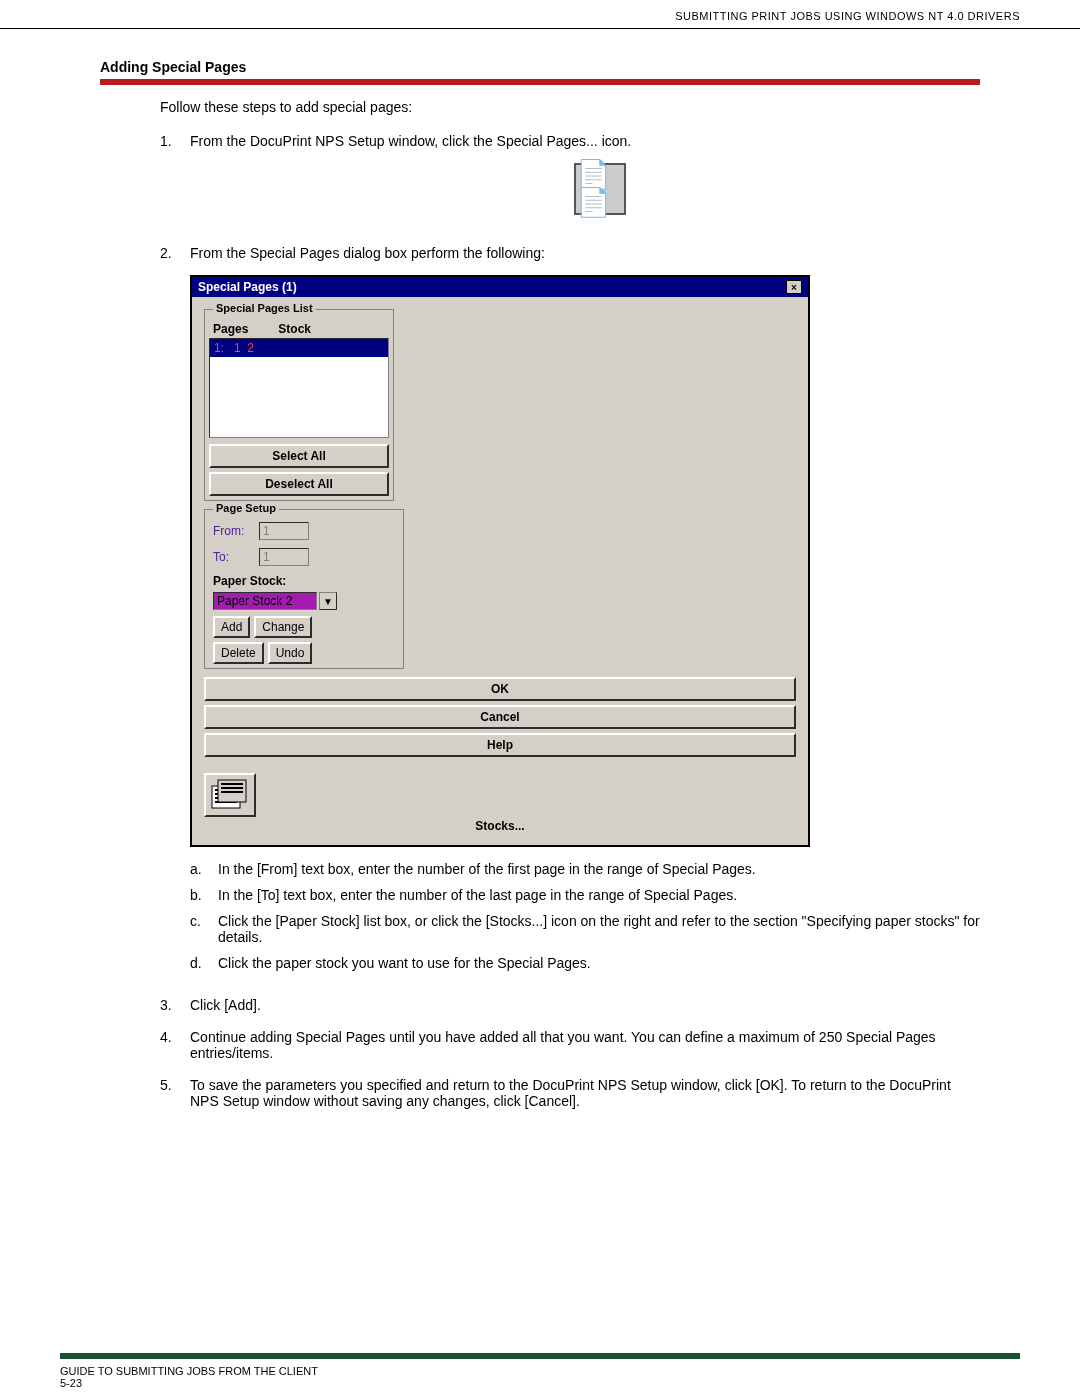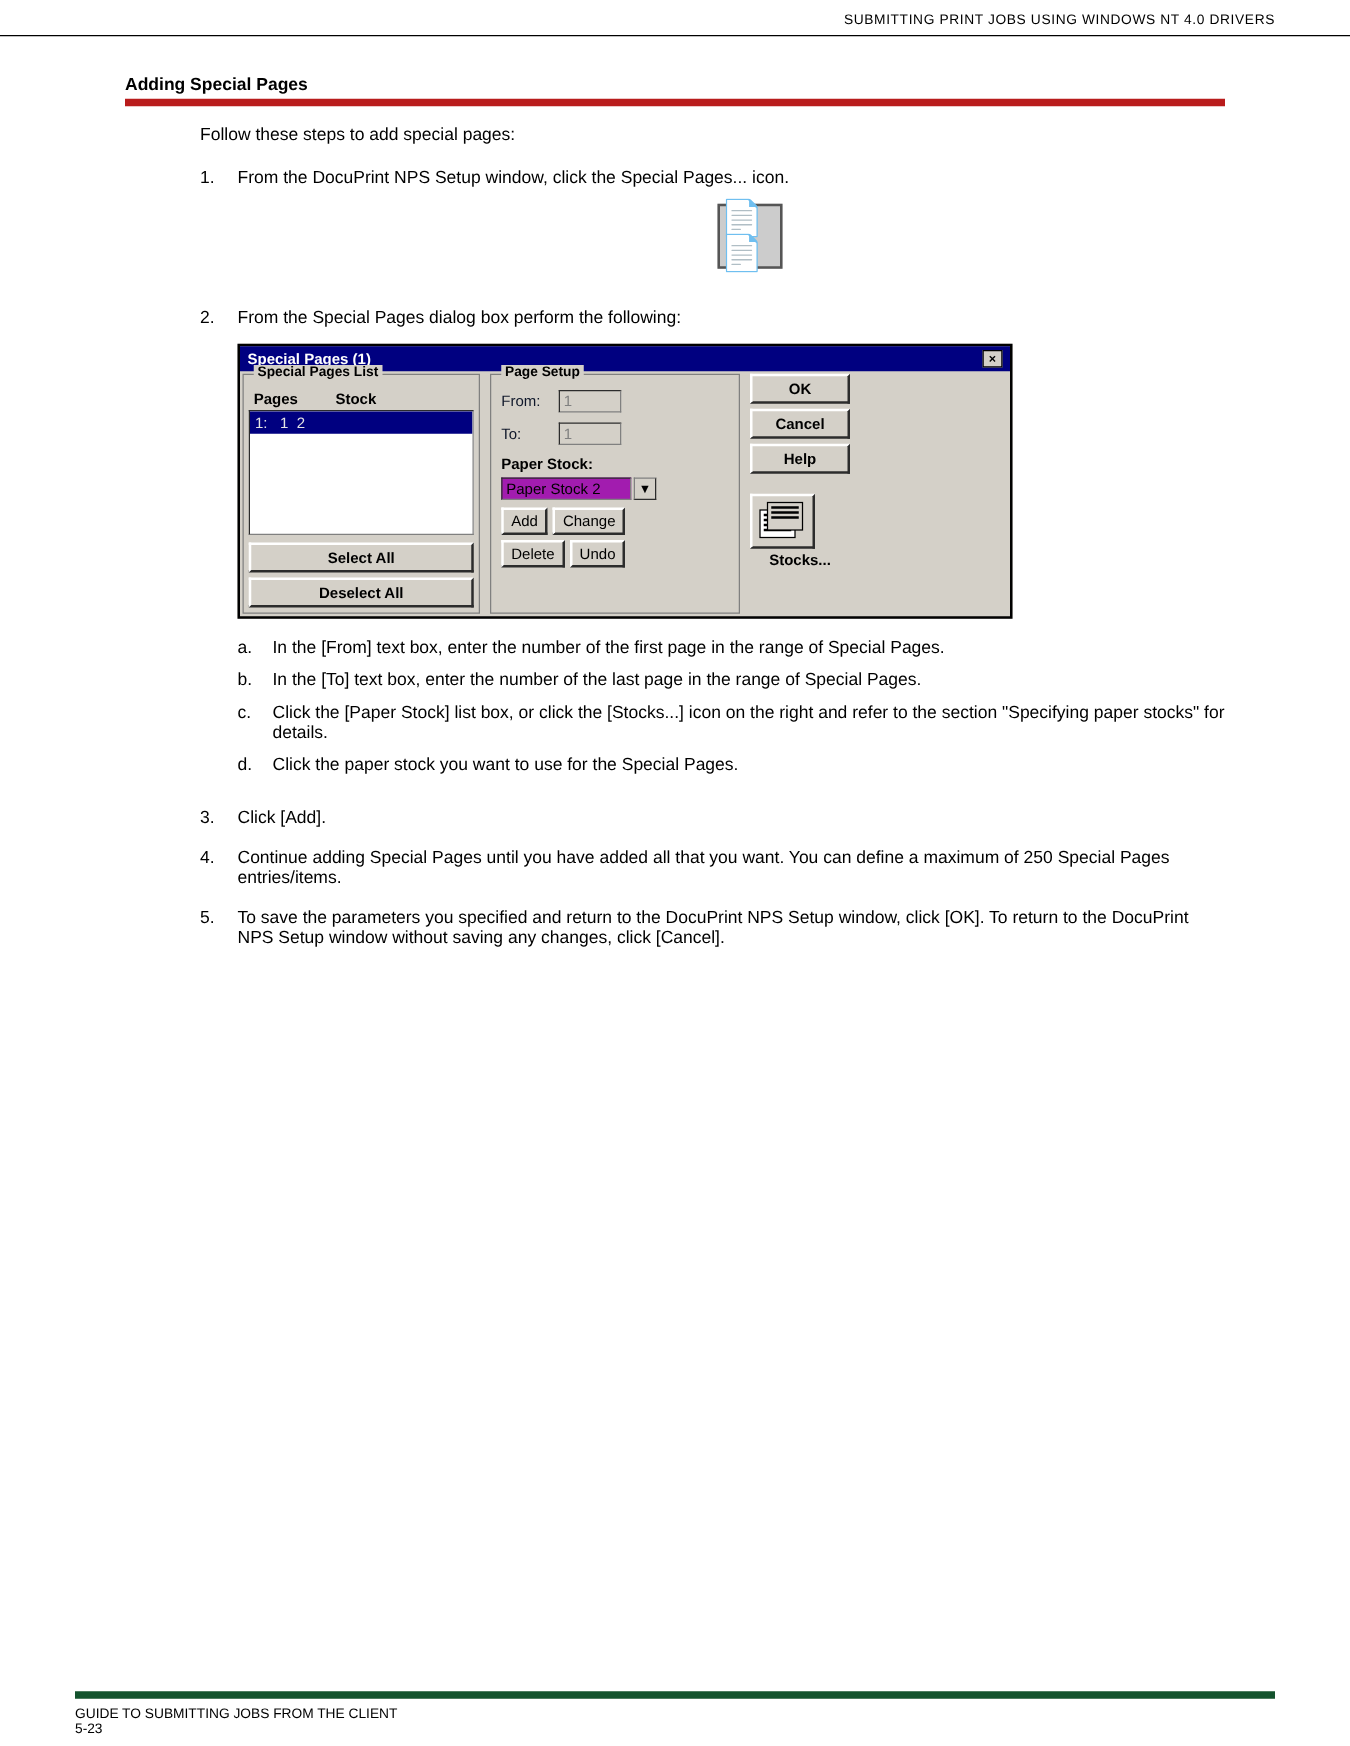--- a/index.html
+++ b/index.html
@@ -105,23 +105,24 @@
       font-size: 10px;
       display: flex;
       align-items: center;
       justify-content: center;
       cursor: pointer;
       font-weight: bold;
       color: #000;
     }
 
     .dialog-body {
-      padding: 2px;
+      padding: 12px;
       display: flex;
       gap: 8px;
+      flex-direction: column;
     }
 
     
     .spl-panel {
       border: 1px solid #808080;
       padding: 4px;
       width: 190px;
       background: #d4d0c8;
       position: relative;
     }
@@ -153,21 +154,21 @@
       overflow-y: auto;
     }
 
     .spl-list-item {
       padding: 2px 4px;
       font-size: 12px;
     }
 
     .spl-list-item.selected {
       background: #000080;
-      color: #e5e5e5;
+      color: #ef4444;
     }
 
     .spl-buttons {
       margin-top: 6px;
       display: flex;
       flex-direction: column;
       gap: 4px;
     }
 
     
@@ -194,21 +195,21 @@
       align-items: center;
       margin-top: 8px;
       margin-bottom: 4px;
       gap: 6px;
       font-size: 12px;
     }
 
     .ps-label {
       min-width: 40px;
       font-size: 12px;
-      color: #0f172a;
+      color: #4c1d95;
     }
 
     .ps-input {
       width: 50px;
       border: 1px inset #808080;
       background: #d4d0c8;
       padding: 1px 3px;
       font-size: 12px;
       color: #808080;
     }

